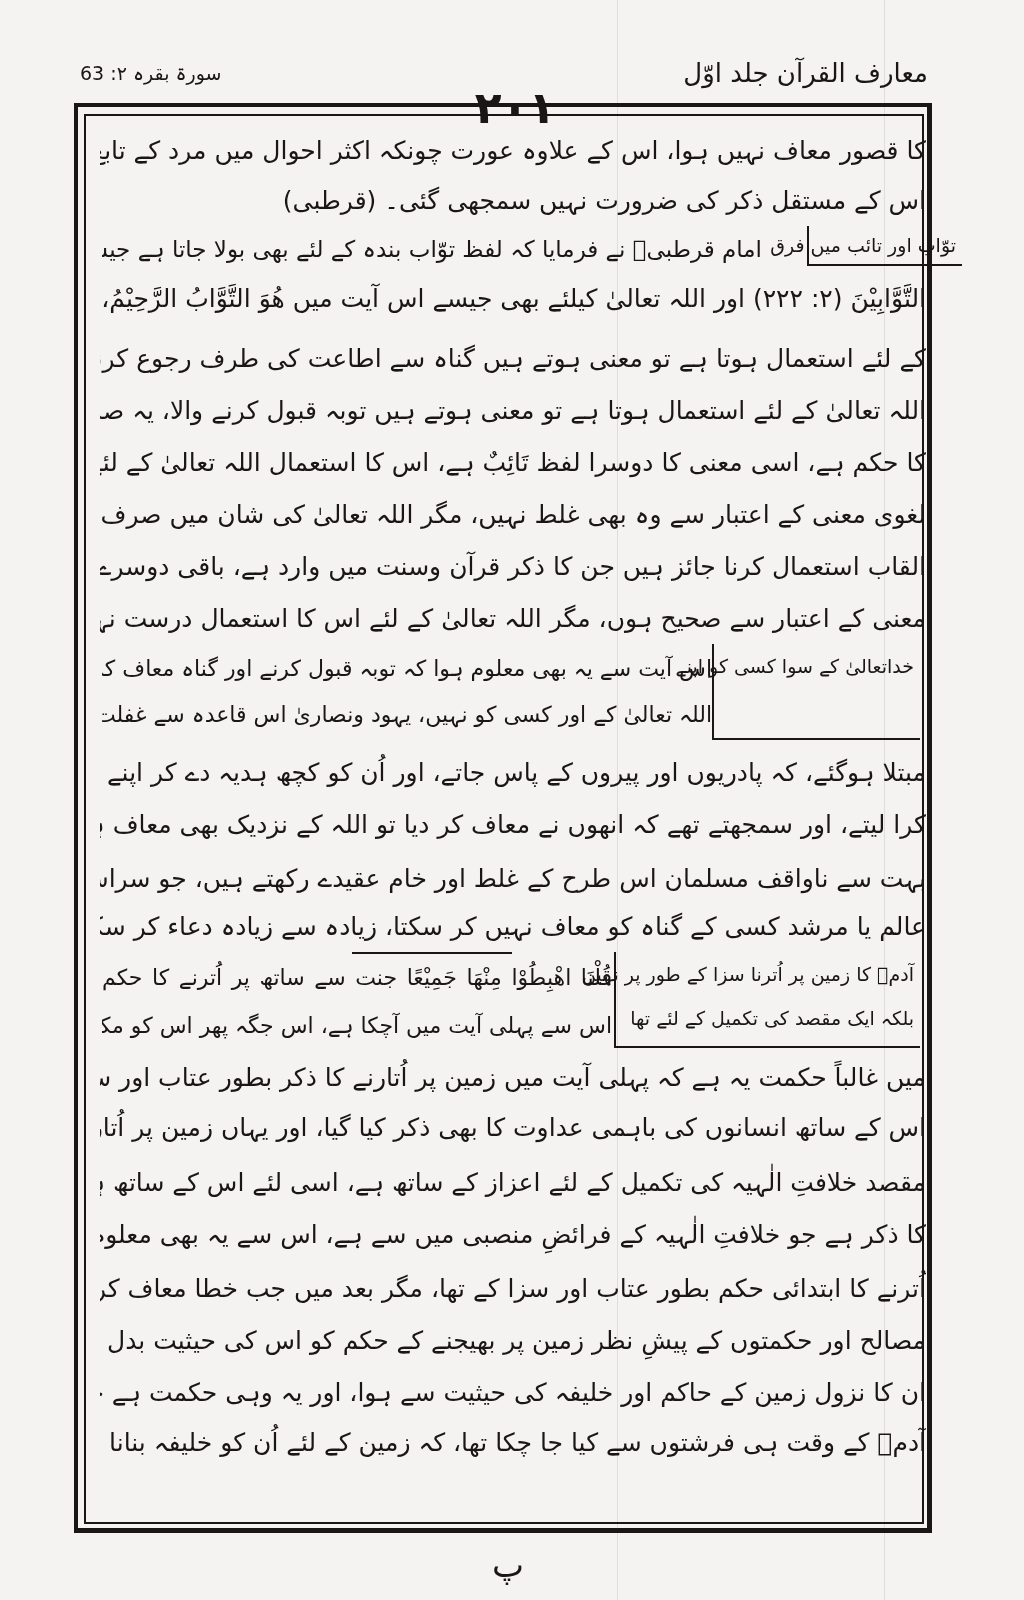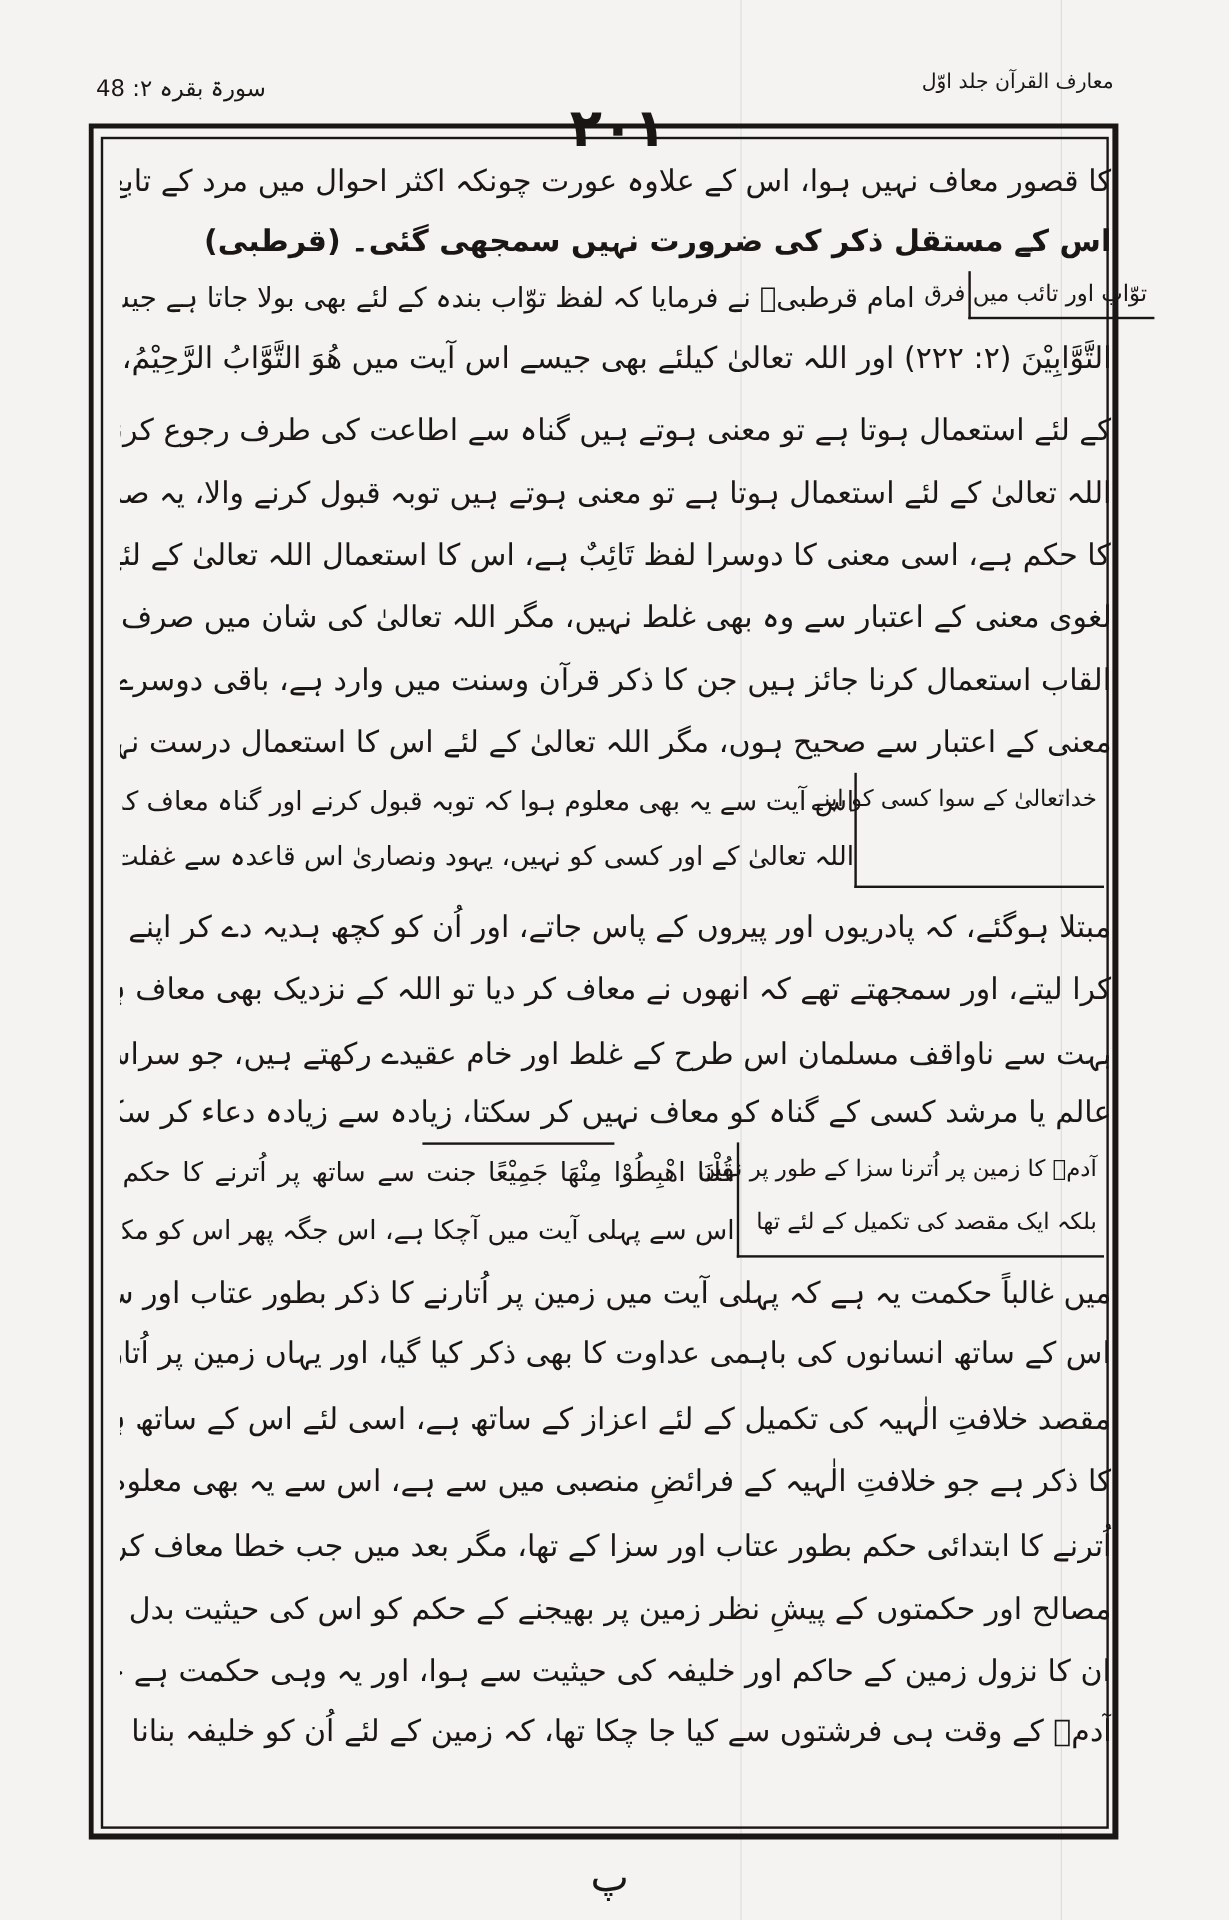--- a/index.html
+++ b/index.html
@@ -5,21 +5,21 @@
   html, body { margin:0; padding:0; }
   body {
     width:1024px; height:1600px; position:relative; overflow:hidden;
     background:#f4f3f1;
     font-family:"DejaVu Sans", sans-serif;
     color:#1a1614;
   }
   .scan-line { position:absolute; top:0; bottom:0; width:1px; background:rgba(120,120,130,0.18); }
   .header-left { position:absolute; left:80px; top:62px; font-size:19px; direction:rtl; }
   .page-num { position:absolute; left:470px; top:40px; width:90px; text-align:center; font-size:44px; font-weight:bold; letter-spacing:1px;margin-top:42px; }
-  .header-right { position:absolute; right:96px; top:58px; font-size:17px; direction:rtl; }
+  .header-right { position:absolute; right:96px; top:58px; font-size:26px; direction:rtl; }
   .frame-outer { position:absolute; left:74px; top:103px; width:858px; height:1430px; border:4px solid #1a1614; border-right-width:5px; border-bottom-width:5px; box-sizing:border-box; }
   .frame-inner { position:absolute; left:84px; top:114px; width:840px; height:1410px; border:2px solid #1a1614; box-sizing:border-box; }
   .line {
     position:absolute; right:98px; width:826px; height:46px;
     direction:rtl; text-align:justify; text-align-last:justify;
     font-size:25px; line-height:46px; white-space:nowrap; overflow:hidden;
   }
   .line.short { text-align-last:right; }
   .line.mid { width:660px; }
   .side-box {
@@ -30,30 +30,30 @@
   .side-box div { line-height:44px; white-space:nowrap; }
   .rule { position:absolute; height:2px; background:#1a1614; }
   .footer-sig { position:absolute; left:488px; top:1545px; width:40px; text-align:center; font-size:34px; }
 </style>
 </head>
 <body>
 
 <div class="scan-line" style="left:617px;"></div>
 <div class="scan-line" style="left:884px;"></div>
 
-<div class="header-left">سورۃ بقرہ ۲: 48</div>
+<div class="header-left">سورۃ بقرہ ۲: 63</div>
 <div class="page-num">۲۰۱</div>
 <div class="header-right">معارف القرآن جلد اوّل</div>
 
 <div class="frame-outer"></div>
 <div class="frame-inner"></div>
 
 <div>
   <div class="line" style="top:128px;">کا قصور معاف نہیں ہوا، اس کے علاوہ عورت چونکہ اکثر احوال میں مرد کے تابع ہے، اس لئے</div>
-  <div class="line short" style="top:178px;font-weight:bold;">اس کے مستقل ذکر کی ضرورت نہیں سمجھی گئی۔ (قرطبی)</div>
+  <div class="line short" style="top:178px;">اس کے مستقل ذکر کی ضرورت نہیں سمجھی گئی۔ (قرطبی)</div>
 
   <div class="line mid" style="top:226px; right:262px; width:660px; font-size:23px;">امام قرطبیؒ نے فرمایا کہ لفظ توّاب بندہ کے لئے بھی بولا جاتا ہے جیسے اِنَّ اللّٰهَ يُحِبُّ</div>
   <div class="line" style="top:276px;">التَّوَّابِيْنَ (۲: ۲۲۲) اور اللہ تعالیٰ کیلئے بھی جیسے اس آیت میں هُوَ التَّوَّابُ الرَّحِيْمُ، جب بندے</div>
   <div class="line" style="top:336px;">کے لئے استعمال ہوتا ہے تو معنی ہوتے ہیں گناہ سے اطاعت کی طرف رجوع کرنے والا، اور جب</div>
   <div class="line" style="top:388px;">اللہ تعالیٰ کے لئے استعمال ہوتا ہے تو معنی ہوتے ہیں توبہ قبول کرنے والا، یہ صرف لفظ تَوَّابٌ</div>
   <div class="line" style="top:440px;">کا حکم ہے، اسی معنی کا دوسرا لفظ تَائِبٌ ہے، اس کا استعمال اللہ تعالیٰ کے لئے جائز نہیں، اگرچہ</div>
   <div class="line" style="top:492px;">لغوی معنی کے اعتبار سے وہ بھی غلط نہیں، مگر اللہ تعالیٰ کی شان میں صرف وہی صفات اور</div>
   <div class="line" style="top:544px;">القاب استعمال کرنا جائز ہیں جن کا ذکر قرآن وسنت میں وارد ہے، باقی دوسرے الفاظ اگرچہ</div>
   <div class="line short" style="top:596px;">معنی کے اعتبار سے صحیح ہوں، مگر اللہ تعالیٰ کے لئے اس کا استعمال درست نہیں۔</div>
 

